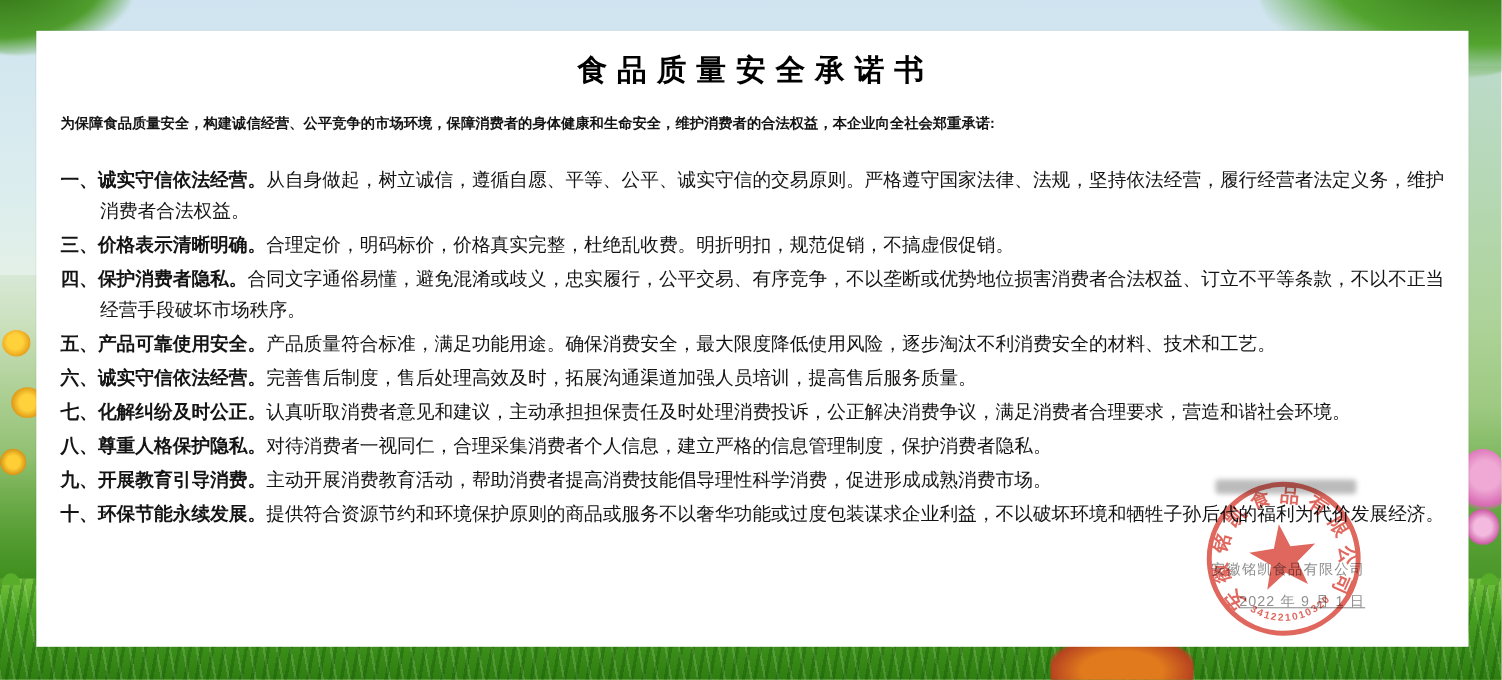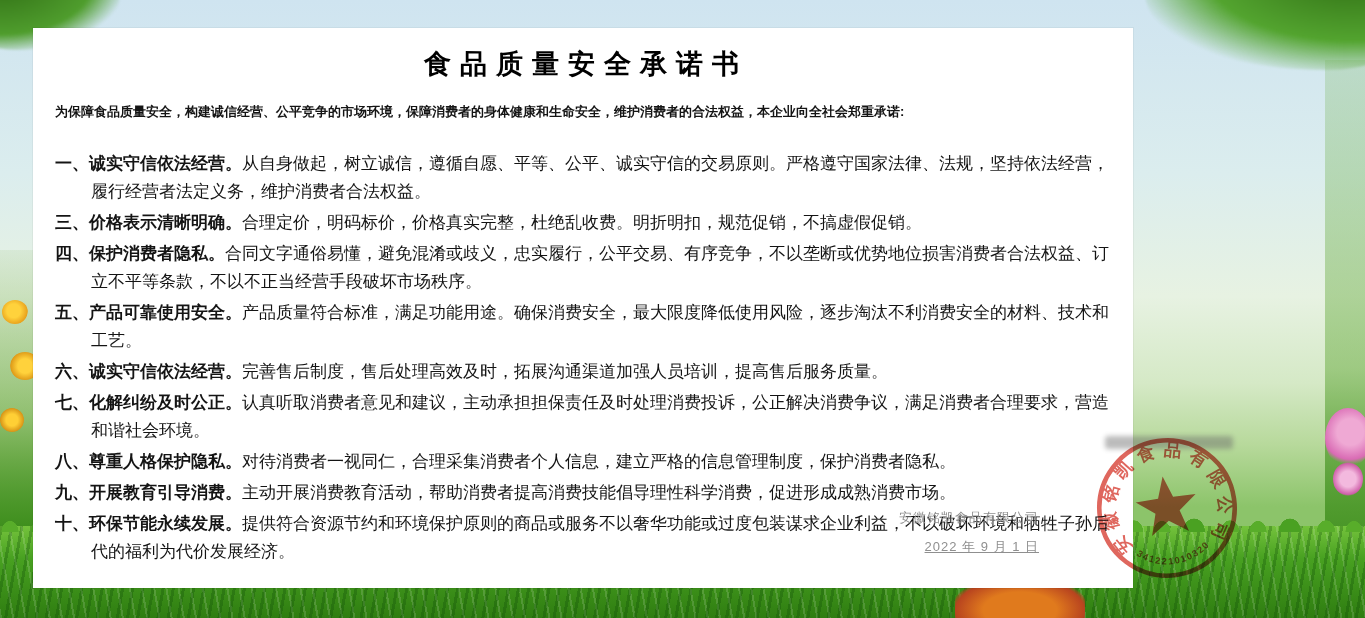--- a/index.html
+++ b/index.html
@@ -32,21 +32,21 @@
   .flower{position:absolute;border-radius:50%;}
   .f-y1{left:2px;top:300px;width:26px;height:24px;background:radial-gradient(circle at 45% 45%,#ffd23c 0 35%,#e8a11c 70%,rgba(232,161,28,0) 75%);}
   .f-y2{left:10px;top:352px;width:30px;height:28px;background:radial-gradient(circle at 50% 50%,#ffd23c 0 35%,#de9a18 70%,rgba(222,154,24,0) 75%);}
   .f-y3{left:0px;top:408px;width:24px;height:24px;background:radial-gradient(circle at 50% 50%,#ffcf35 0 35%,#d79417 70%,rgba(215,148,23,0) 75%);}
   .f-o1{left:955px;bottom:-6px;width:130px;height:46px;border-radius:50% 50% 0 0;
     background:radial-gradient(ellipse at 50% 70%,#e07a1d 0 40%,#b8441f 70%,rgba(184,68,31,0) 78%);}
   .f-p1{right:-6px;top:408px;width:46px;height:60px;background:radial-gradient(circle at 55% 40%,#efa9d4 0 30%,#d96bb4 62%,rgba(217,107,180,0) 74%);}
   .f-p2{right:2px;top:462px;width:30px;height:34px;background:radial-gradient(circle at 50% 50%,#f3b9de 0 35%,#cf5fa9 68%,rgba(207,95,169,0) 75%);}
 
   
-  .card{position:absolute;left:33px;top:28px;width:1100px;height:560px;background:#ffffff;
+  .card{position:absolute;left:33px;top:28px;width:1302px;height:560px;background:#ffffff;
     box-sizing:border-box;padding:10px 16px 0 22px;color:#141414;
     box-shadow:0 0 0 1px rgba(0,0,0,.04);}
   .card h1{font-size:27px;font-weight:bold;letter-spacing:9px;text-align:center;margin:8px 0 17px;color:#000;}
   .intro{font-size:13px;font-weight:bold;line-height:26px;margin:0 0 25px;}
   .items{font-size:17px;line-height:28px;}
   .item{margin:0 0 3px;padding-left:36px;text-indent:-36px;}
   .item b{font-weight:bold;}
   .sig{position:absolute;right:94px;top:481px;text-align:right;color:#8f8f8f;font-size:13px;z-index:1;}
   .sig .company{margin-bottom:11px;letter-spacing:1px;}
   .sig .date{letter-spacing:1px;text-decoration:underline;}

